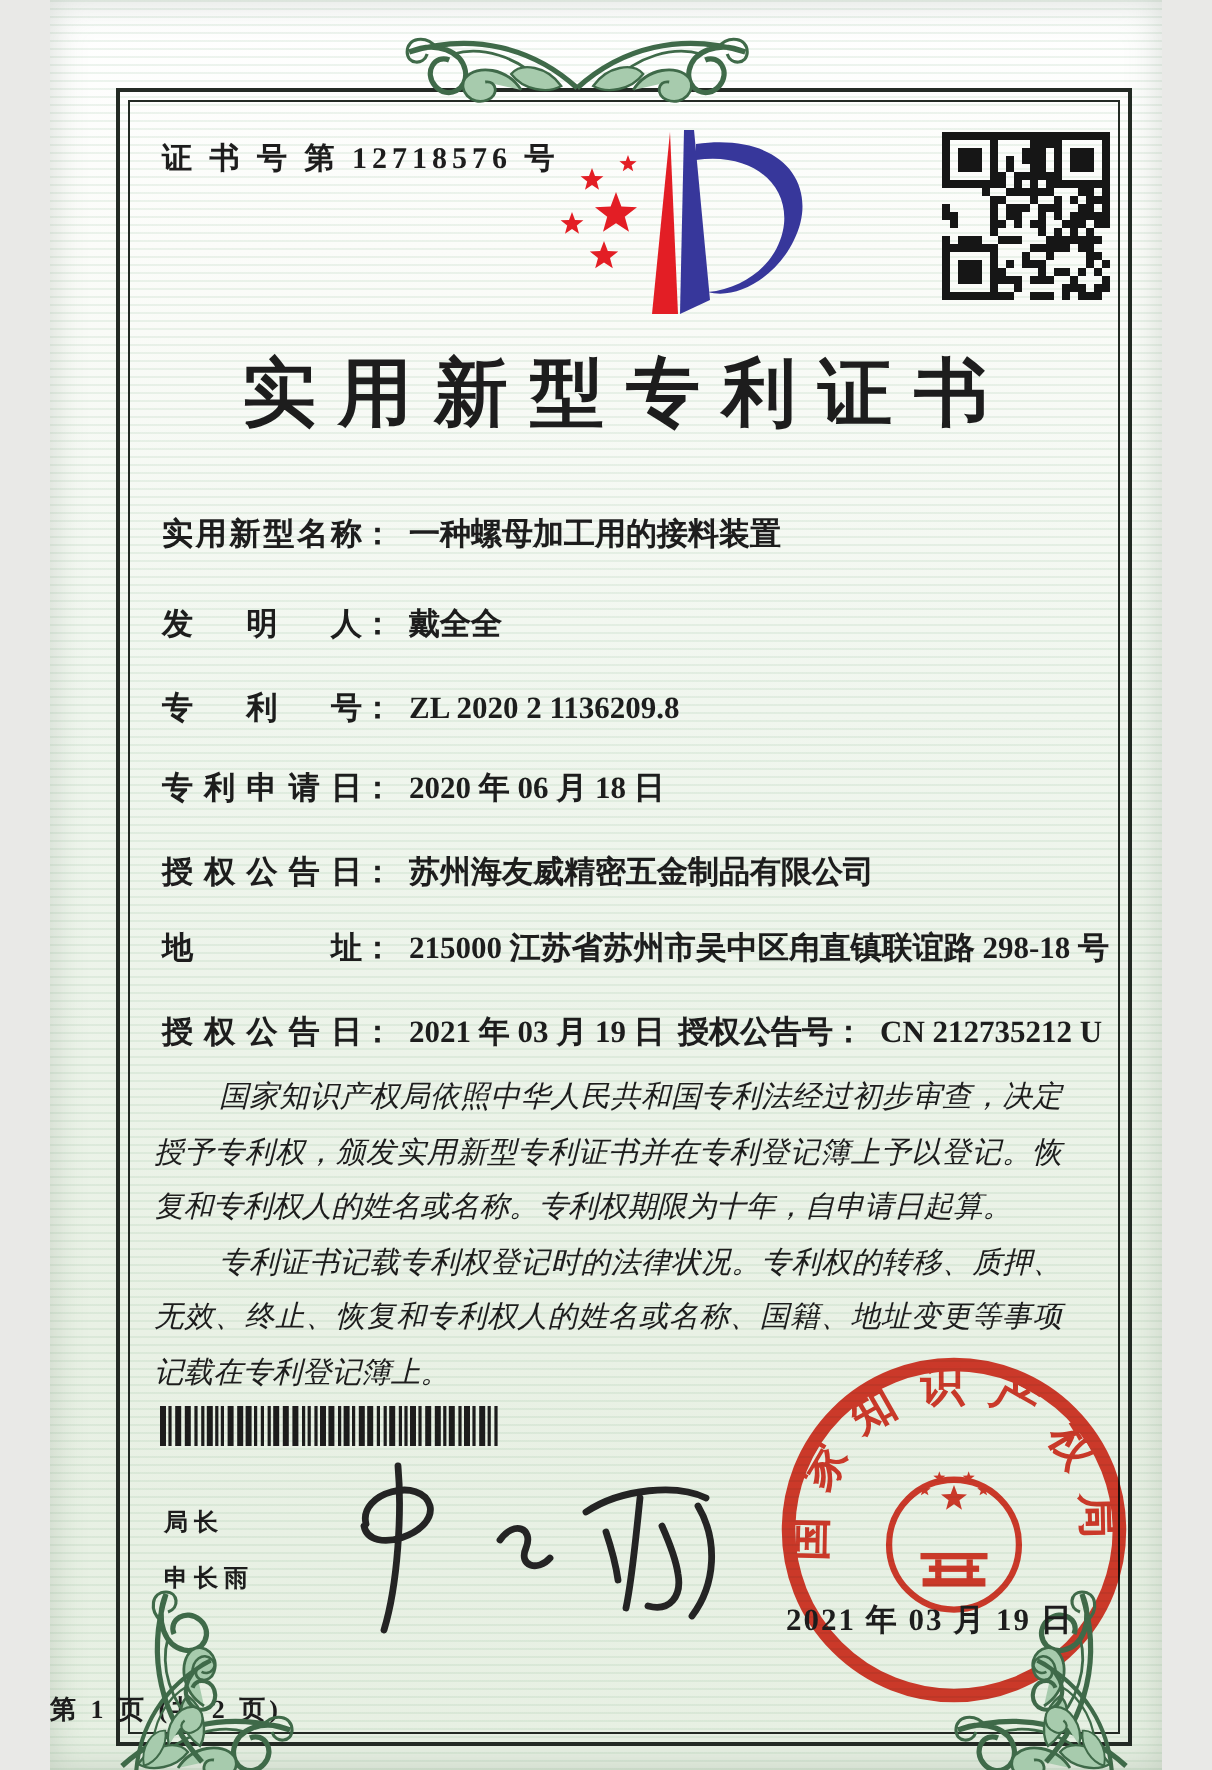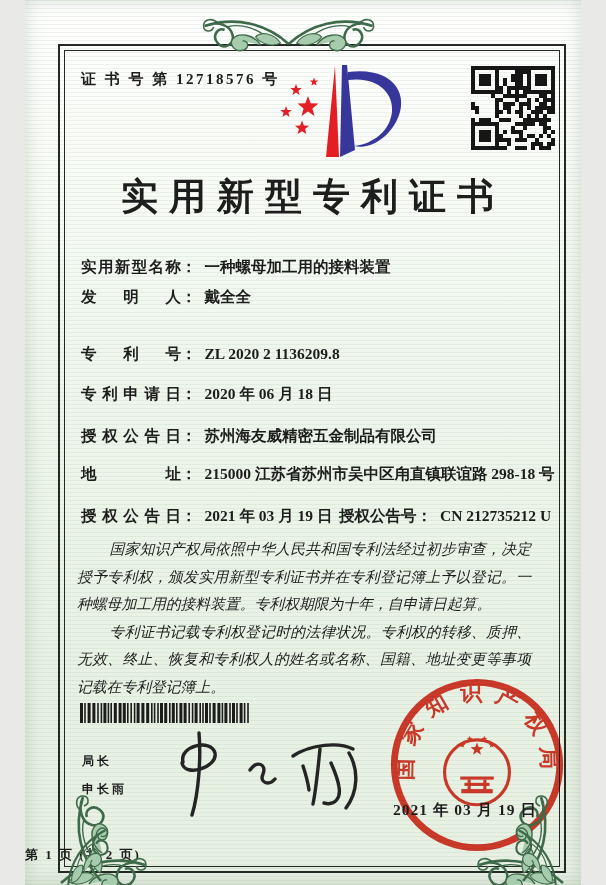--- a/index.html
+++ b/index.html
@@ -346,21 +346,21 @@
         <rect x="76" y="80" width="4" height="4"></rect>
       </g>
   </svg>
 
   <div class="title">实用新型专利证书</div>
 
   <div class="fields">
     <div class="frow" style="top:257px">
       <span class="flabel">实用新型名称</span><span class="fcolon">：</span><span>一种螺母加工用的接料装置</span>
     </div>
-    <div class="frow" style="top:287px">
+    <div class="frow" style="top:302px">
       <span class="flabel">发明人</span><span class="fcolon">：</span><span>戴全全</span>
     </div>
     <div class="frow" style="top:344px">
       <span class="flabel">专利号</span><span class="fcolon">：</span><span>ZL 2020 2 1136209.8</span>
     </div>
     <div class="frow" style="top:384px">
       <span class="flabel">专利申请日</span><span class="fcolon">：</span><span>2020 年 06 月 18 日</span>
     </div>
     <div class="frow" style="top:426px">
       <span class="flabel">授权公告日</span><span class="fcolon">：</span><span>苏州海友威精密五金制品有限公司</span>
@@ -370,21 +370,21 @@
     </div>
     <div class="frow" style="top:506px">
       <span class="flabel">授权公告日</span><span class="fcolon">：</span><span>2021 年 03 月 19 日</span>
       <span class="pair2">
         <span>授权公告号</span><span class="fcolon">：</span><span>CN 212735212 U</span>
       </span>
     </div>
   </div>
 
   <div class="paras">
-    <p>国家知识产权局依照中华人民共和国专利法经过初步审查，决定授予专利权，颁发实用新型专利证书并在专利登记簿上予以登记。一种螺母加工用的接料装置。专利权期限为十年，自申请日起算。</p>
+    <p>国家知识产权局依照中华人民共和国专利法经过初步审查，决定授予专利权，颁发实用新型专利证书并在专利登记簿上予以登记。恢复和专利权人的姓名或名称。专利权期限为十年，自申请日起算。</p>
     <p>专利证书记载专利权登记时的法律状况。专利权的转移、质押、无效、终止、恢复和专利权人的姓名或名称、国籍、地址变更等事项记载在专利登记簿上。</p>
   </div>
 
   <svg class="barcode" width="172" height="20" viewBox="0 0 172 20">
     <g id="barcode-bars" fill="#1c1c1c">
         <rect x="0.0" y="0" width="3" height="20"></rect>
         <rect x="4.2" y="0" width="1.6" height="20"></rect>
         <rect x="7.6" y="0" width="3" height="20"></rect>
         <rect x="12.4" y="0" width="3" height="20"></rect>
         <rect x="17.2" y="0" width="1.6" height="20"></rect>

